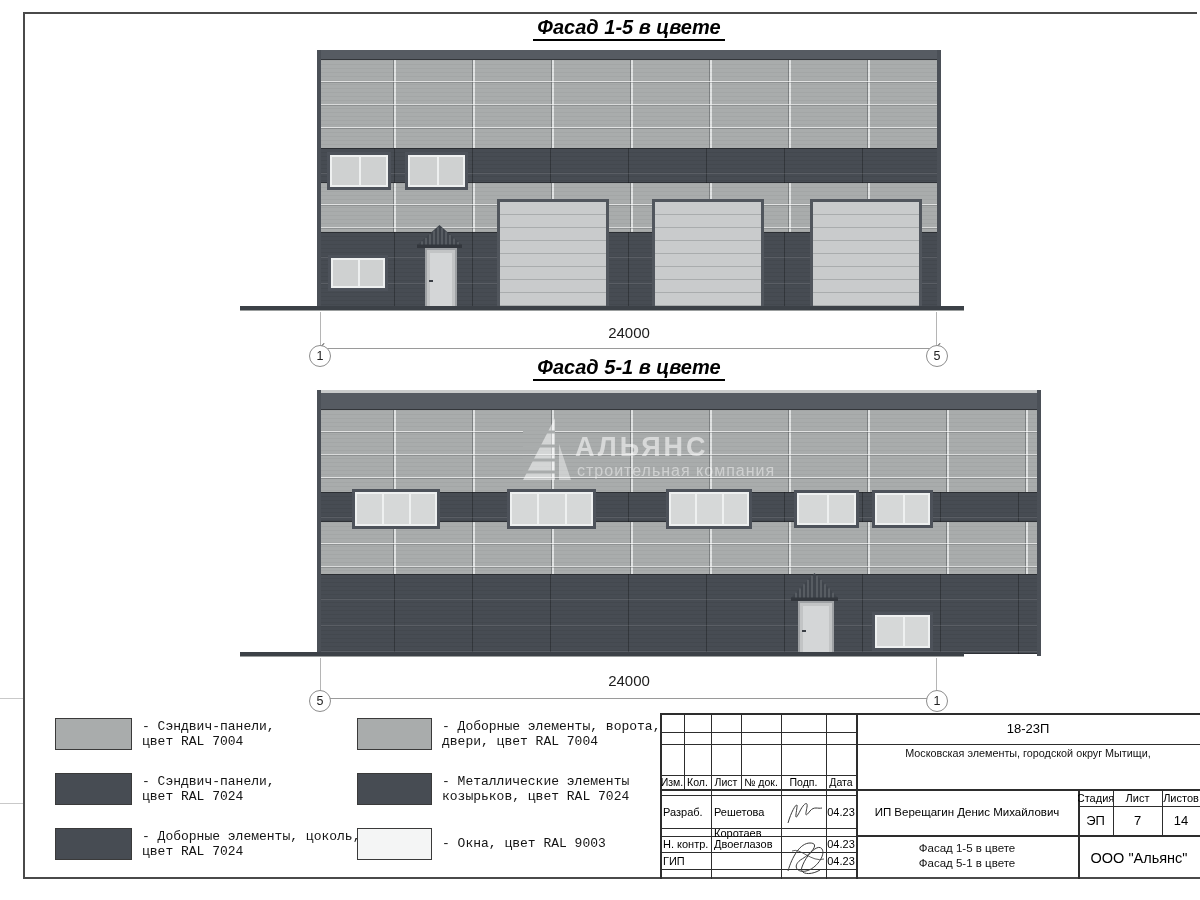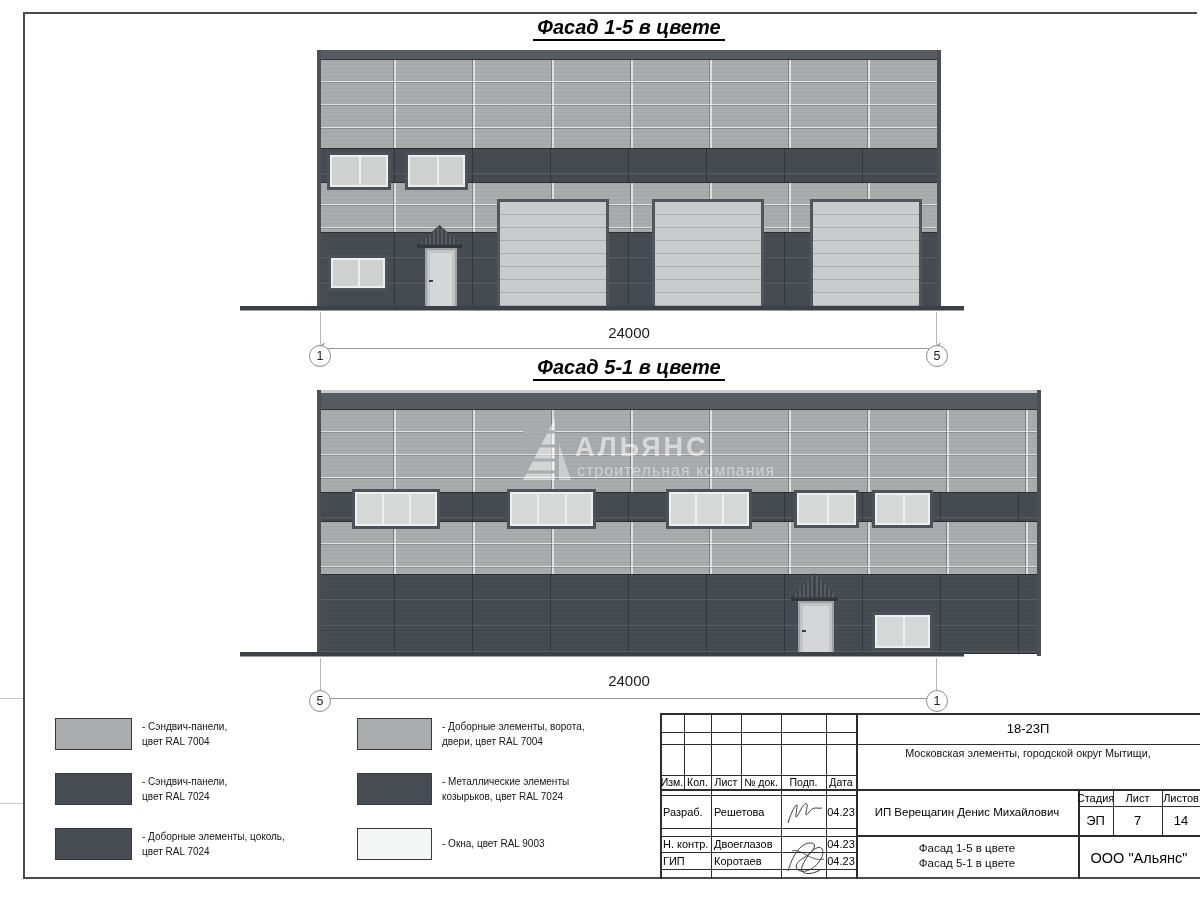--- a/index.html
+++ b/index.html
@@ -60,21 +60,21 @@
   .dim-text{position:absolute;text-align:center;font-size:15px;color:#1c1c1c;}
   .axis{position:absolute;width:20px;height:20px;border:1px solid #8d8d8d;border-radius:50%;
         background:#fff;text-align:center;line-height:20px;font-size:12.5px;color:#222;}
 
   
   .wm-name{position:absolute;font-size:27px;font-weight:bold;letter-spacing:3px;color:rgba(255,255,255,0.55);}
   .wm-sub{position:absolute;font-size:16px;letter-spacing:1px;color:rgba(255,255,255,0.45);}
 
   
   .swatch{position:absolute;border:1.5px solid #3a3a3a;}
-  .legend-label{position:absolute;font-size:10px;line-height:15px;color:#141414;white-space:pre-line;}
+  .legend-label{position:absolute;font-size:13px;line-height:15px;color:#141414;white-space:pre-line;font-family:Liberation Mono, monospace;}
 
   
   .sline{position:absolute;background:#2d2d2d;}
   .cell{position:absolute;font-size:11px;color:#000;display:flex;align-items:center;justify-content:center;text-align:center;overflow:hidden;}
   .cell.left{justify-content:flex-start;text-align:left;}
   .sig{position:absolute;}
 </style>
 </head>
 <body>
 
@@ -283,21 +283,21 @@
     <div class="cell" style="left:781px;top:775px;width:45px;height:14px;font-size:10.5px">Подп.</div>
     <div class="cell" style="left:826px;top:775px;width:30px;height:14px;font-size:10.5px">Дата</div>
 
     <div class="cell left" style="left:663px;top:795px;width:48px;height:33px">Разраб.</div>
     <div class="cell left" style="left:714px;top:795px;width:66px;height:33px">Решетова</div>
     <div class="cell" style="left:826px;top:795px;width:30px;height:33px">04.23</div>
     <div class="cell left" style="left:663px;top:836px;width:50px;height:16px">Н. контр.</div>
     <div class="cell left" style="left:714px;top:836px;width:68px;height:16px">Двоеглазов</div>
     <div class="cell" style="left:826px;top:836px;width:30px;height:16px">04.23</div>
     <div class="cell left" style="left:663px;top:852px;width:48px;height:17px">ГИП</div>
-    <div class="cell left" style="left:714px;top:852px;width:90px;height:17px">Коротаев</div>
+    <div class="cell left" style="left:714px;top:824px;width:90px;height:17px">Коротаев</div>
     <div class="cell" style="left:826px;top:852px;width:30px;height:17px">04.23</div>
 
     <svg class="sig" style="left:784px;top:797px" width="42" height="30" viewBox="0 0 42 30">
       <path d="M4,26 C8,12 14,4 13,10 C12,18 10,26 16,14 C20,6 24,4 23,10 C22,16 20,22 26,14 C30,9 34,12 38,11" fill="none" stroke="#3a3a3a" stroke-width="1"></path>
     </svg>
     <svg class="sig" style="left:782px;top:837px" width="48" height="40" viewBox="0 0 48 40">
       <path d="M6,34 C10,20 18,6 28,6 C38,6 30,16 20,22 C10,28 14,36 24,34 C34,32 44,18 40,12 C36,6 24,18 20,30 C17,37 28,39 38,33" fill="none" stroke="#3a3a3a" stroke-width="1"></path>
       <path d="M10,14 C18,10 30,26 42,22" fill="none" stroke="#3a3a3a" stroke-width="0.8"></path>
     </svg>
 

